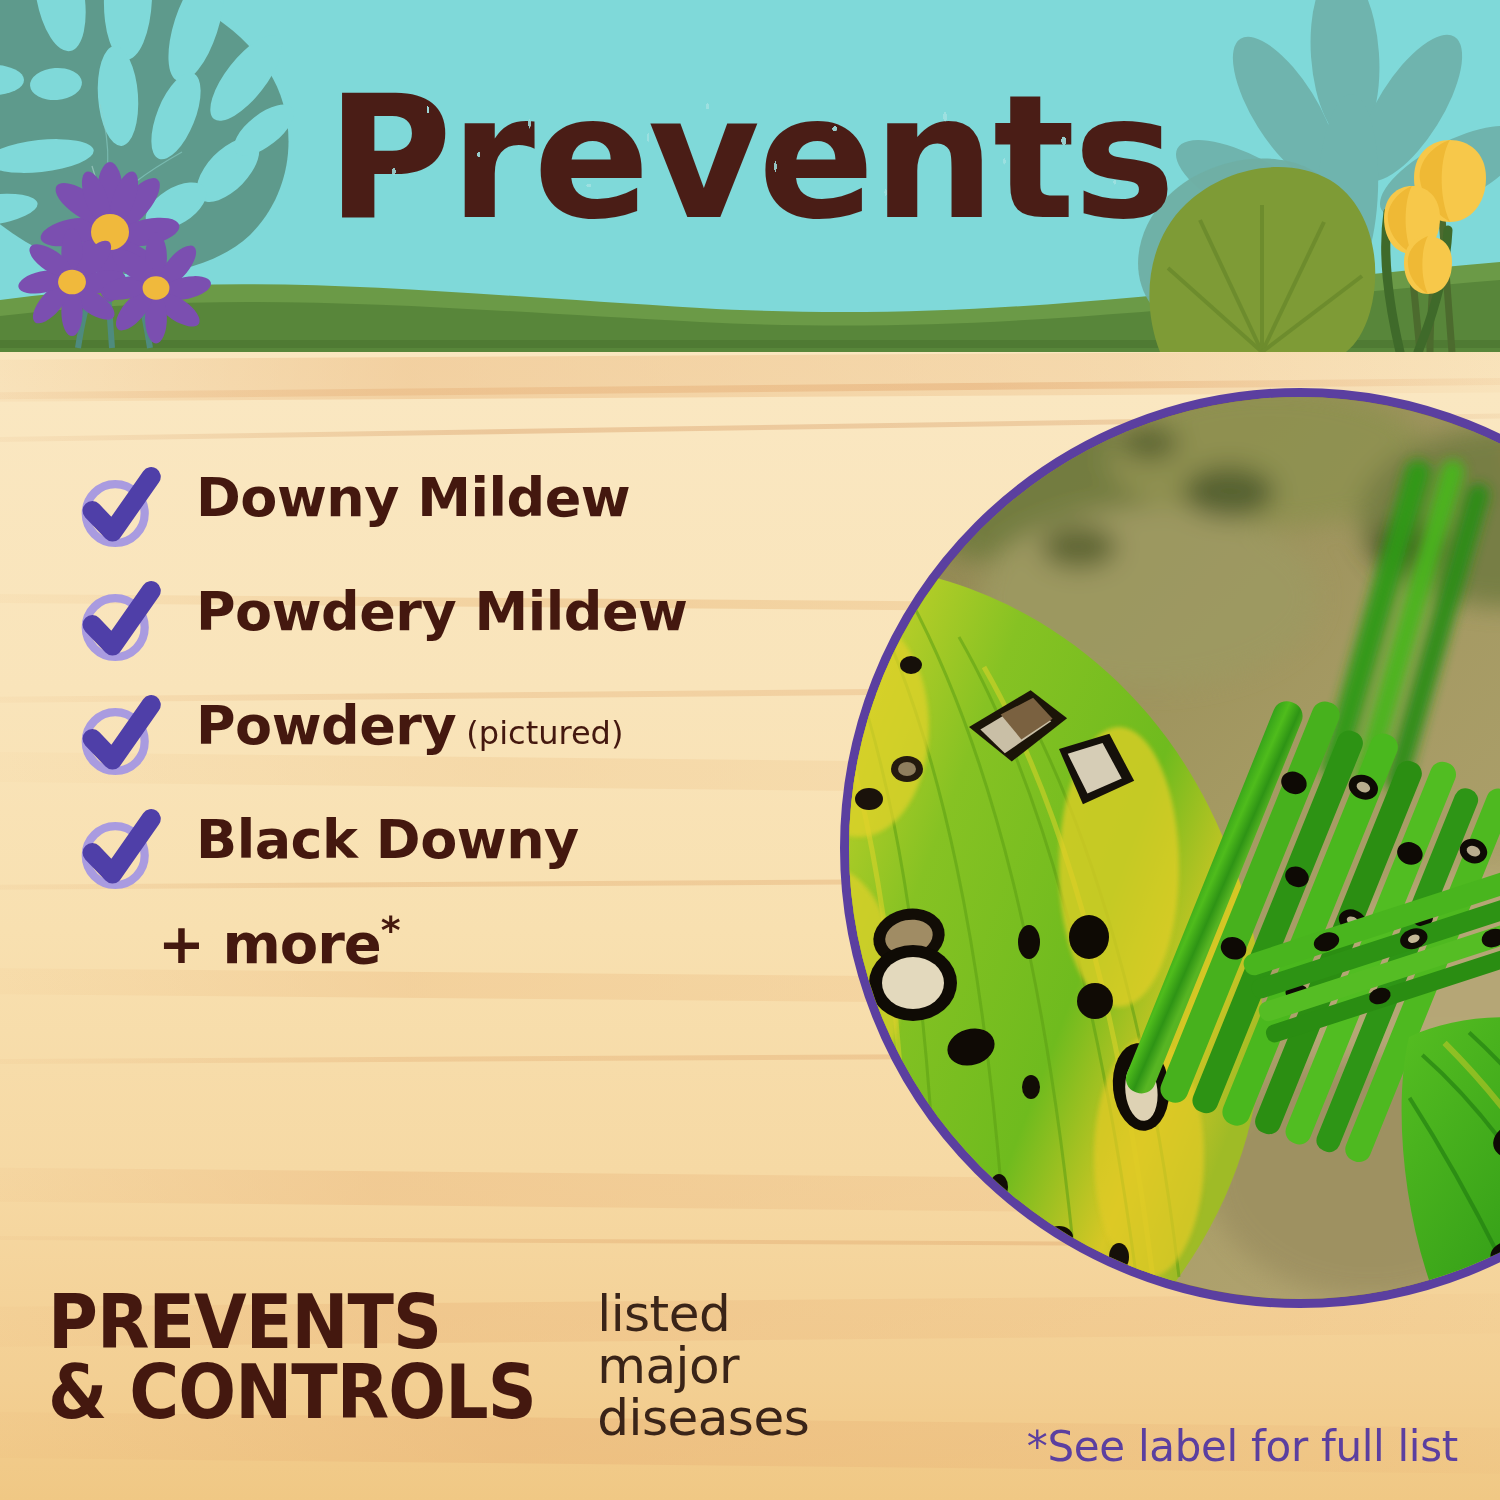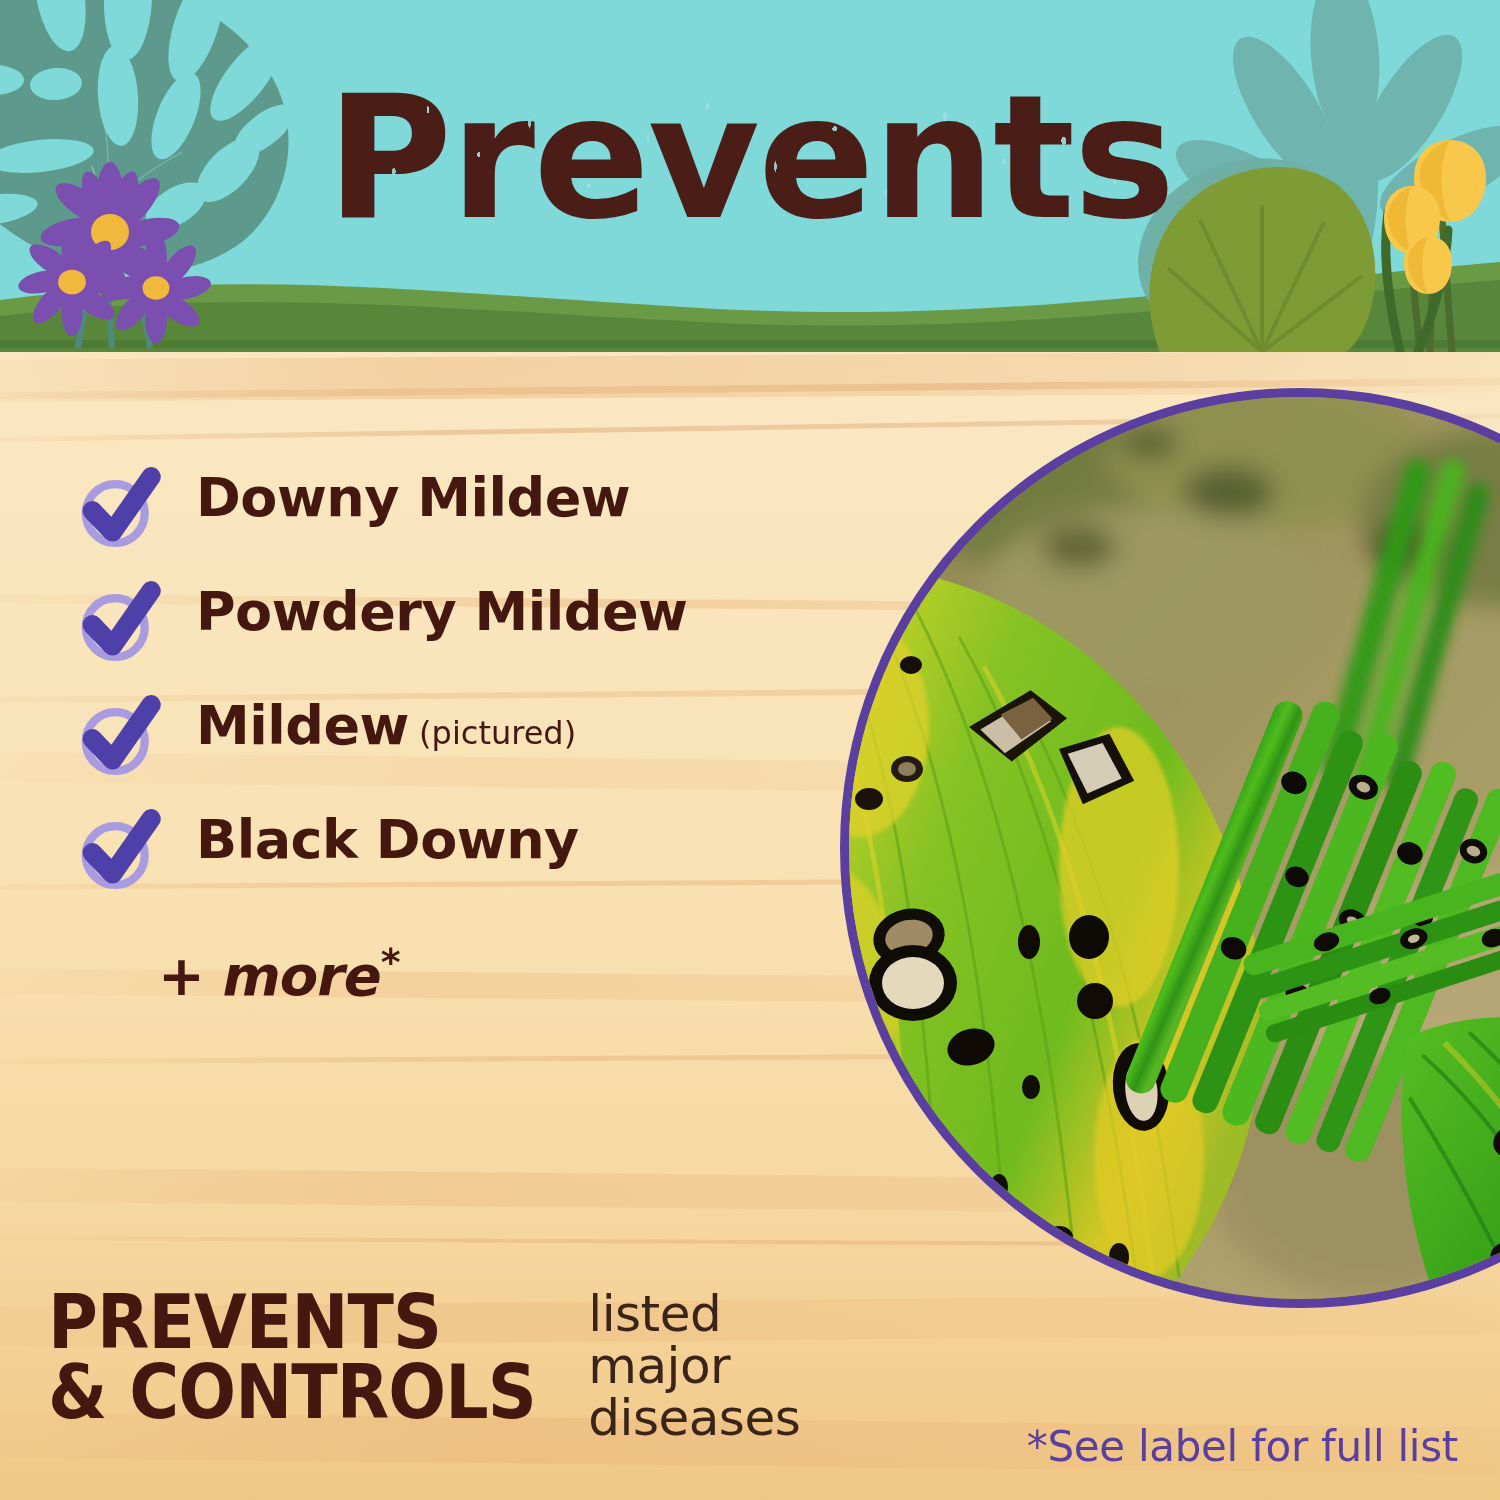--- a/index.html
+++ b/index.html
@@ -65,36 +65,36 @@
   .row{position:relative;height:114px;}
   .chk{position:absolute;left:0;top:0;width:92px;height:92px;}
   .row-label{
     position:absolute;left:124px;top:4px;white-space:nowrap;
     font-size:54px;font-weight:700;color:#44180F;
     font-family:"DejaVu Sans","Liberation Sans",sans-serif;
     letter-spacing:-0.5px;
   }
   .row-note{font-weight:400;font-size:32px;color:#44180F;letter-spacing:0;}
   .more{
-    position:absolute;left:158px;top:940px;
-    font-size:56px;font-weight:700;color:#44180F;letter-spacing:-1px;font-style:italic;
+    position:absolute;left:158px;top:908px;
+    font-size:56px;font-weight:700;color:#44180F;letter-spacing:-1px;
   }
   .more sup{font-size:38px;vertical-align:super;}
 
   
   .photo-wrap{position:absolute;left:840px;top:388px;width:920px;height:920px;}
   .photo{position:absolute;inset:0;border-radius:50%;
     border:9px solid #5B3FA0;box-sizing:border-box;overflow:hidden;background:#7a6a3a;}
   .photo svg{display:block;}
 
   
   .bottom{position:absolute;left:48px;top:1288px;display:flex;align-items:flex-start;}
   .bt-big{font-size:74px;font-weight:700;color:#44180F;line-height:0.94;
     letter-spacing:-1px;transform:scaleX(0.92);transform-origin:left top;}
-  .bt-small{margin-left:10px;font-size:50px;font-weight:400;color:#3A2418;
+  .bt-small{margin-left:19px;font-size:50px;font-weight:400;color:#3A2418;
     line-height:1.04;letter-spacing:-0.5px;}
   .foot{position:absolute;right:42px;top:1402px;font-size:42px;
     font-weight:400;color:#5B3FA0;letter-spacing:-0.3px;margin-top:20px;}
 </style>
 </head>
 <body>
 
 <div class="canvas">
 
   <div class="wood">
@@ -290,21 +290,21 @@
         <span>Powdery Mildew</span><span class="row-note"></span>
       </div>
     </div>
 
     <div class="row">
       <svg class="chk" viewBox="0 0 100 100">
         <circle cx="47" cy="56" r="32" fill="none" stroke="#A99BE0" stroke-width="9"></circle>
         <path d="M22 53 L44 76 L86 16" fill="none" stroke="#4F3FA8" stroke-width="21" stroke-linecap="round" stroke-linejoin="round"></path>
       </svg>
       <div class="row-label">
-        <span>Mildew</span><span class="row-note"> (pictured)</span>
+        <span>Powdery</span><span class="row-note"> (pictured)</span>
       </div>
     </div>
 
     <div class="row">
       <svg class="chk" viewBox="0 0 100 100">
         <circle cx="47" cy="56" r="32" fill="none" stroke="#A99BE0" stroke-width="9"></circle>
         <path d="M22 53 L44 76 L86 16" fill="none" stroke="#4F3FA8" stroke-width="21" stroke-linecap="round" stroke-linejoin="round"></path>
       </svg>
       <div class="row-label">
         <span>Black Downy</span><span class="row-note"></span>

